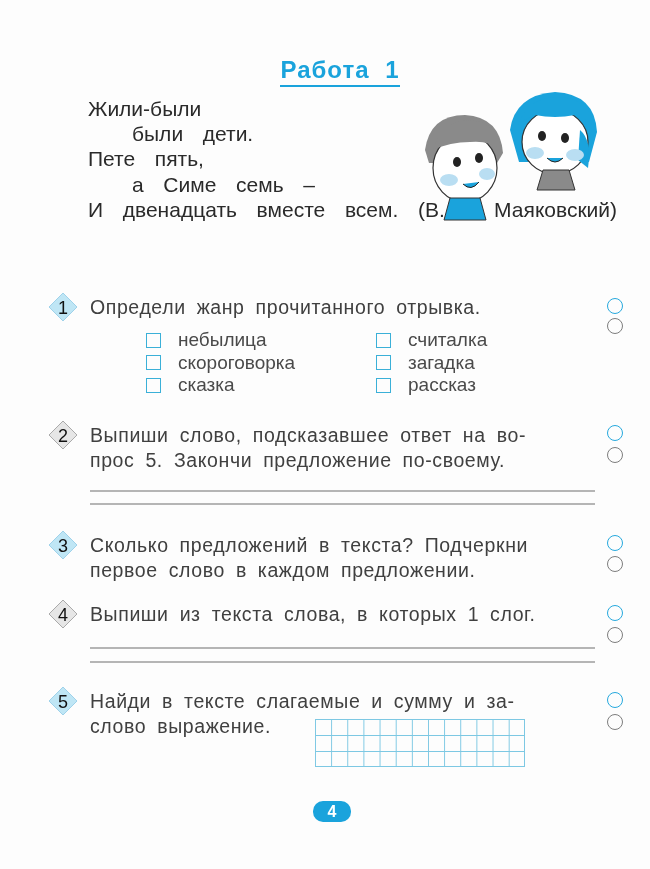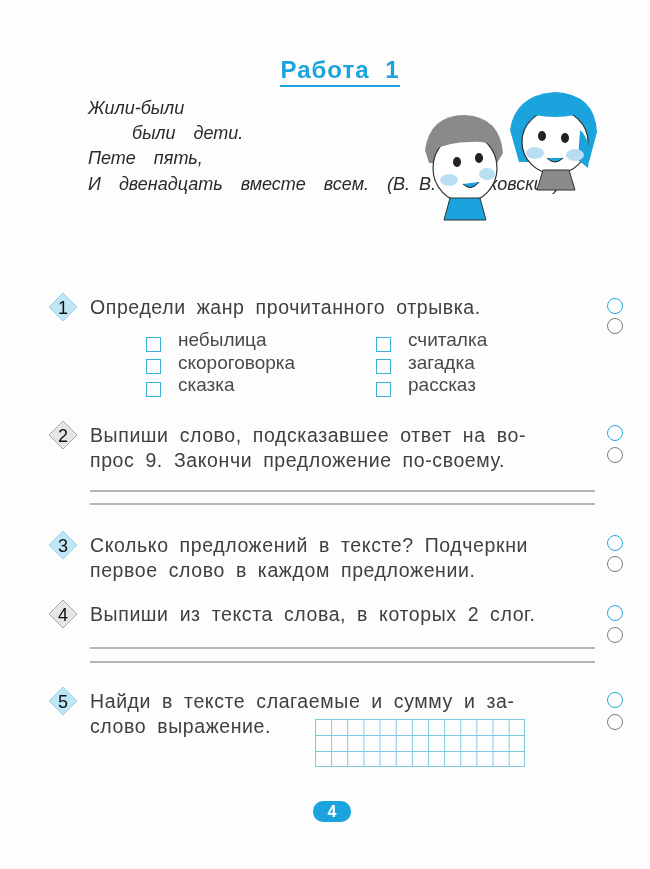--- a/index.html
+++ b/index.html
@@ -7,47 +7,47 @@
     width:650px; height:869px; background:#fdfdfd; position:relative; overflow:hidden;
     font-family:"Liberation Sans", "DejaVu Sans", sans-serif; color:#1a1a1a;
   }
   .abs { position:absolute; }
   .title {
     left:0; width:680px; top:56px; text-align:center;
     font-size:24px; font-weight:bold; color:#1aa3dc; letter-spacing:1px;
     word-spacing:8px;
   }
   .title span { border-bottom:2.5px solid #1aa3dc; padding-bottom:2px; }
-  .poem { left:88px; top:96px; font-size:18px; line-height:25.2px; color:#2a2a2a; word-spacing:4px; white-space:pre;font-style:italic; }
+  .poem { left:88px; top:96px; font-size:21px; line-height:25.2px; color:#2a2a2a; word-spacing:4px; white-space:pre; }
   .poem .ind { padding-left:44px; }
   .author { color:#2a2a2a; }
   .task-badge { width:30px; height:30px; }
   .task-text { font-size:19.5px; line-height:25px; color:#404040; word-spacing:5px; letter-spacing:0.6px; }
   .circ { width:16px; height:16px; border-radius:50%; box-sizing:border-box; }
   .circ.blue { border:1.8px solid #26a9de; }
   .circ.gray { border:1.5px solid #7d7d7d; }
-  .opt { font-size:19px; color:#4a4a4a; line-height:22.5px; display:flex; align-items:flex-end; }
+  .opt { font-size:19px; color:#4a4a4a; line-height:22.5px; display:flex; align-items:center; }
   .cb { width:15px; height:15px; border:1.6px solid #3bb0d8; box-sizing:border-box; margin-right:17px; display:inline-block; }
   .line { height:1.5px; background:#b5b5b5; left:90px; width:505px; }
   .grid { left:315px; top:719px; width:210px; height:48px;
     background-image:
       linear-gradient(to right, #7dc8e3 1px, transparent 1px),
       linear-gradient(to bottom, #7dc8e3 1px, transparent 1px);
     background-size:16.15px 16px;
     border-right:1px solid #7dc8e3; border-bottom:1px solid #7dc8e3; box-sizing:border-box;
   }
   .pagenum { left:313px; top:801px; width:38px; height:21px; border-radius:10px; background:#1aa3dc;
     color:#fff; font-weight:bold; font-size:16px; text-align:center; line-height:21px; }
 </style>
 </head>
 <body>
 
 <div class="abs title"><span>Работа  1</span></div>
 
-<div class="abs poem"><div>Жили-были</div><div class="ind">были  дети.</div><div>Пете  пять,</div><div><span>И  двенадцать  вместе  всем.</span>  <span class="author">(В. В.  Маяковский)</span></div></div>
+<div class="abs poem"><div>Жили-были</div><div class="ind">были  дети.</div><div>Пете  пять,</div><div class="ind">а  Симе  семь  –</div><div><span>И  двенадцать  вместе  всем.</span>  <span class="author">(В. В.  Маяковский)</span></div></div>
 
 <svg class="abs" style="left:405px;top:70px" width="200" height="160" viewBox="0 0 200 160">
 
   <g>
     <path d="M105 60 q5 -35 45 -38 q40 2 42 40 l-8 30 l-70 0 z" fill="#1aa3dc"></path>
     <ellipse cx="150" cy="72" rx="33" ry="32" fill="#fff" stroke="#333" stroke-width="1.2"></ellipse>
     <path d="M113 55 q10 -28 40 -28 q30 0 37 30 q-12 -10 -20 -12 q-20 4 -40 0 q-10 4 -17 10z" fill="#1aa3dc"></path>
     <path d="M175 60 q12 10 8 38 l-10 -8 z" fill="#1aa3dc"></path>
     <ellipse cx="137" cy="66" rx="4" ry="5" fill="#222"></ellipse>
     <ellipse cx="160" cy="68" rx="4" ry="5" fill="#222"></ellipse>
@@ -109,47 +109,47 @@
 <div class="abs circ gray" style="left:607px;top:318px"></div>
 
 <div class="abs" style="left:48px;top:420px">
   <svg class="task-badge" viewBox="0 0 30 30">
     <polygon points="15,1 29,15 15,29 1,15" fill="#e6e6e6" stroke="#aaa" stroke-width="1"></polygon>
     <text x="15" y="21.5" text-anchor="middle" font-size="18" font-family="Liberation Sans, sans-serif" fill="#111">2</text>
   </svg>
 </div>
 <div class="abs task-text" style="left:90px;top:423px">
   <div>Выпиши  слово,  подсказавшее  ответ  на  во-</div>
-  <div>прос  9.  Закончи  предложение  по-своему.</div>
+  <div>прос  5.  Закончи  предложение  по-своему.</div>
 </div>
 <div class="abs circ blue" style="left:607px;top:425px"></div>
 <div class="abs circ gray" style="left:607px;top:447px"></div>
 <div class="abs line" style="top:490px"></div>
 <div class="abs line" style="top:503px"></div>
 
 <div class="abs" style="left:48px;top:530px">
   <svg class="task-badge" viewBox="0 0 30 30">
     <polygon points="15,1 29,15 15,29 1,15" fill="#bfe6f5" stroke="#9fd2ea" stroke-width="1"></polygon>
     <text x="15" y="21.5" text-anchor="middle" font-size="18" font-family="Liberation Sans, sans-serif" fill="#111">3</text>
   </svg>
 </div>
 <div class="abs task-text" style="left:90px;top:533px">
-  <div>Сколько  предложений  в  тексте?  Подчеркни</div>
+  <div>Сколько  предложений  в  текста?  Подчеркни</div>
   <div>первое  слово  в  каждом  предложении.</div>
 </div>
 <div class="abs circ blue" style="left:607px;top:535px"></div>
 <div class="abs circ gray" style="left:607px;top:556px"></div>
 
 <div class="abs" style="left:48px;top:599px">
   <svg class="task-badge" viewBox="0 0 30 30">
     <polygon points="15,1 29,15 15,29 1,15" fill="#e6e6e6" stroke="#aaa" stroke-width="1"></polygon>
     <text x="15" y="21.5" text-anchor="middle" font-size="18" font-family="Liberation Sans, sans-serif" fill="#111">4</text>
   </svg>
 </div>
-<div class="abs task-text" style="left:90px;top:602px">Выпиши  из  текста  слова,  в  которых  2  слог.</div>
+<div class="abs task-text" style="left:90px;top:602px">Выпиши  из  текста  слова,  в  которых  1  слог.</div>
 <div class="abs circ blue" style="left:607px;top:605px"></div>
 <div class="abs circ gray" style="left:607px;top:627px"></div>
 <div class="abs line" style="top:647px"></div>
 <div class="abs line" style="top:661px"></div>
 
 <div class="abs" style="left:48px;top:686px">
   <svg class="task-badge" viewBox="0 0 30 30">
     <polygon points="15,1 29,15 15,29 1,15" fill="#bfe6f5" stroke="#9fd2ea" stroke-width="1"></polygon>
     <text x="15" y="21.5" text-anchor="middle" font-size="18" font-family="Liberation Sans, sans-serif" fill="#111">5</text>
   </svg>

